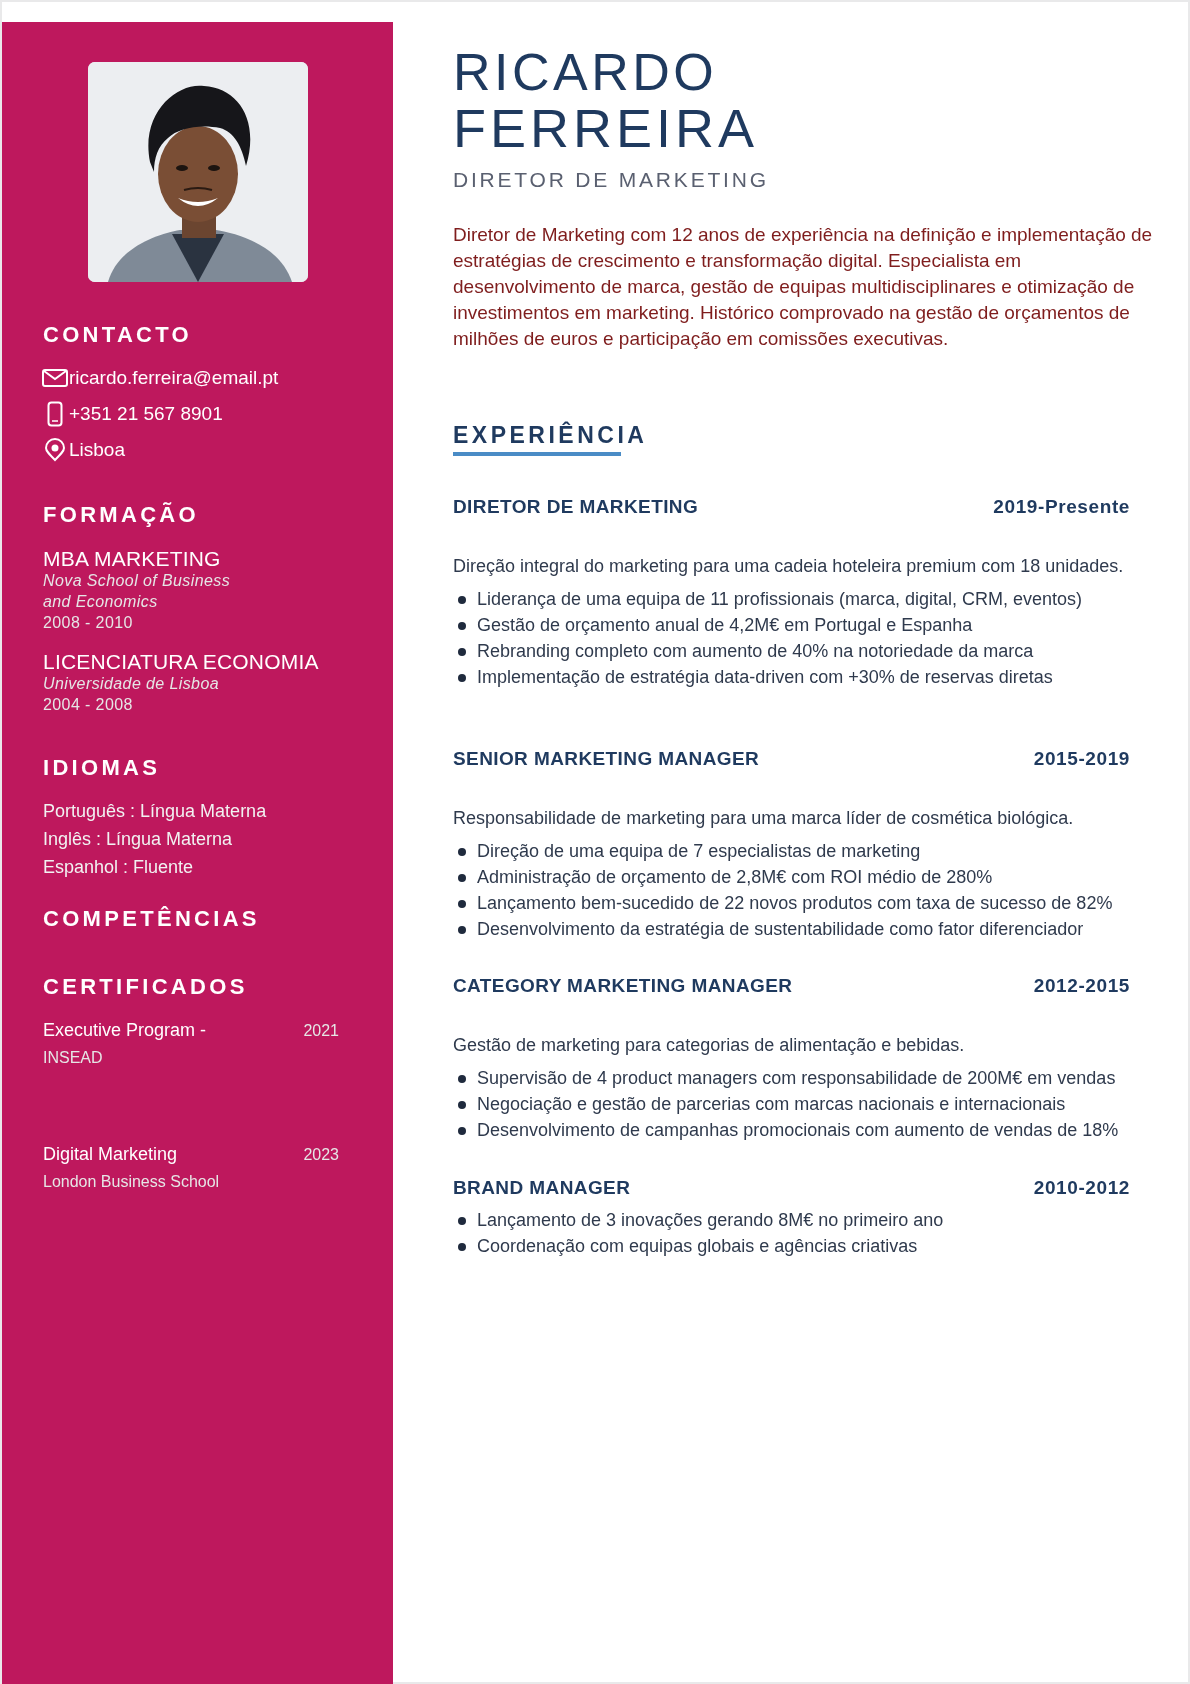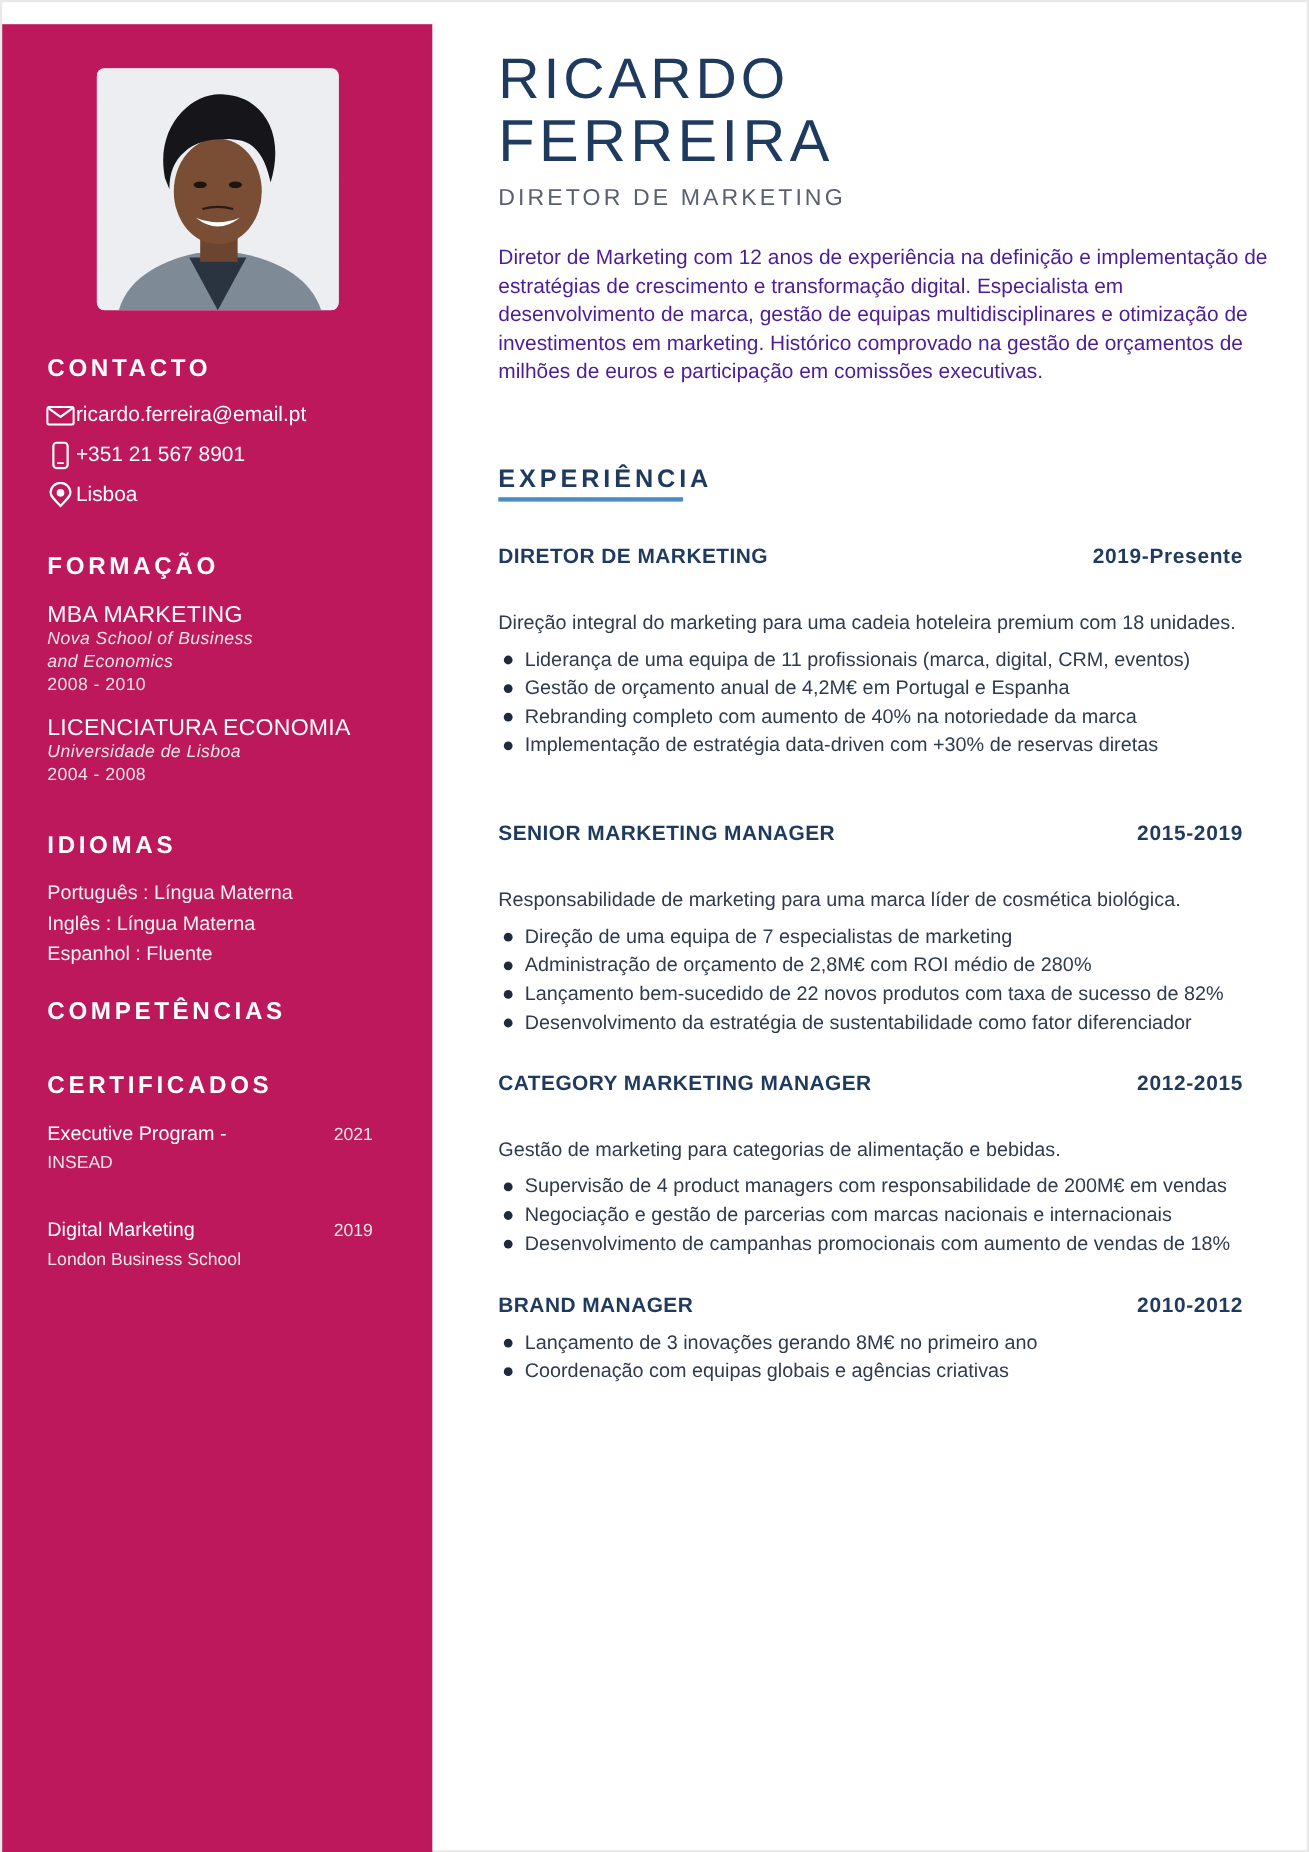--- a/index.html
+++ b/index.html
@@ -46,21 +46,21 @@
     .last-name {
       position: absolute; left: 60px; top: 96px; font-size: 54px; font-weight: 400;
       letter-spacing: 4px; color: #1f3a5f; line-height: 60px;
     }
     .job-title {
       position: absolute; left: 60px; top: 166px; font-size: 21px; letter-spacing: 2.8px;
       color: #5a6070;
     }
     .summary {
       position: absolute; left: 60px; top: 220px; width: 700px; font-size: 19px;
-      line-height: 26px; color: #4c1d95;
+      line-height: 26px; color: #7f1d1d;
     }
     .section-h {
       position: absolute; left: 60px; top: 420px; font-size: 23px; font-weight: 700;
       letter-spacing: 3.5px; color: #1f3a5f;
     }
     .section-underline {
       position: absolute; left: 60px; top: 450px; width: 168px; height: 4px; background: #4a8cc6;
     }
     .job { position: absolute; left: 60px; width: 740px; }
     .job .head { display: flex; justify-content: space-between; width: 677px; }
@@ -155,24 +155,24 @@
 
     <h2 class="side-h" style="top:952px">CERTIFICADOS</h2>
 
     <div class="cert" style="top:998px">
       <div class="row">
         <span class="name">Executive Program -</span>
         <span class="year">2021</span>
       </div>
       <div class="org">INSEAD</div>
     </div>
-    <div class="cert" style="top:1086px">
+    <div class="cert" style="top:1122px">
       <div class="row">
         <span class="name">Digital Marketing</span>
-        <span class="year">2019</span>
+        <span class="year">2023</span>
       </div>
       <div class="org">London Business School</div>
     </div>
   </aside>
 
   <main class="main">
     <h1 class="first-name">RICARDO</h1>
     <h1 class="last-name">FERREIRA</h1>
     <div class="job-title">DIRETOR DE MARKETING</div>
     <p class="summary">Diretor de Marketing com 12 anos de experiência na definição e implementação de estratégias de crescimento e transformação digital. Especialista em desenvolvimento de marca, gestão de equipas multidisciplinares e otimização de investimentos em marketing. Histórico comprovado na gestão de orçamentos de milhões de euros e participação em comissões executivas.</p>

